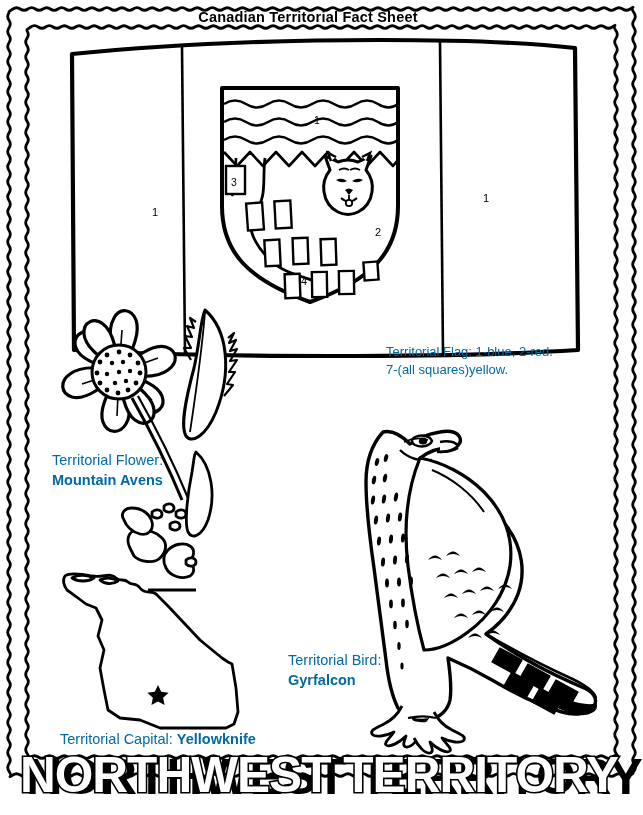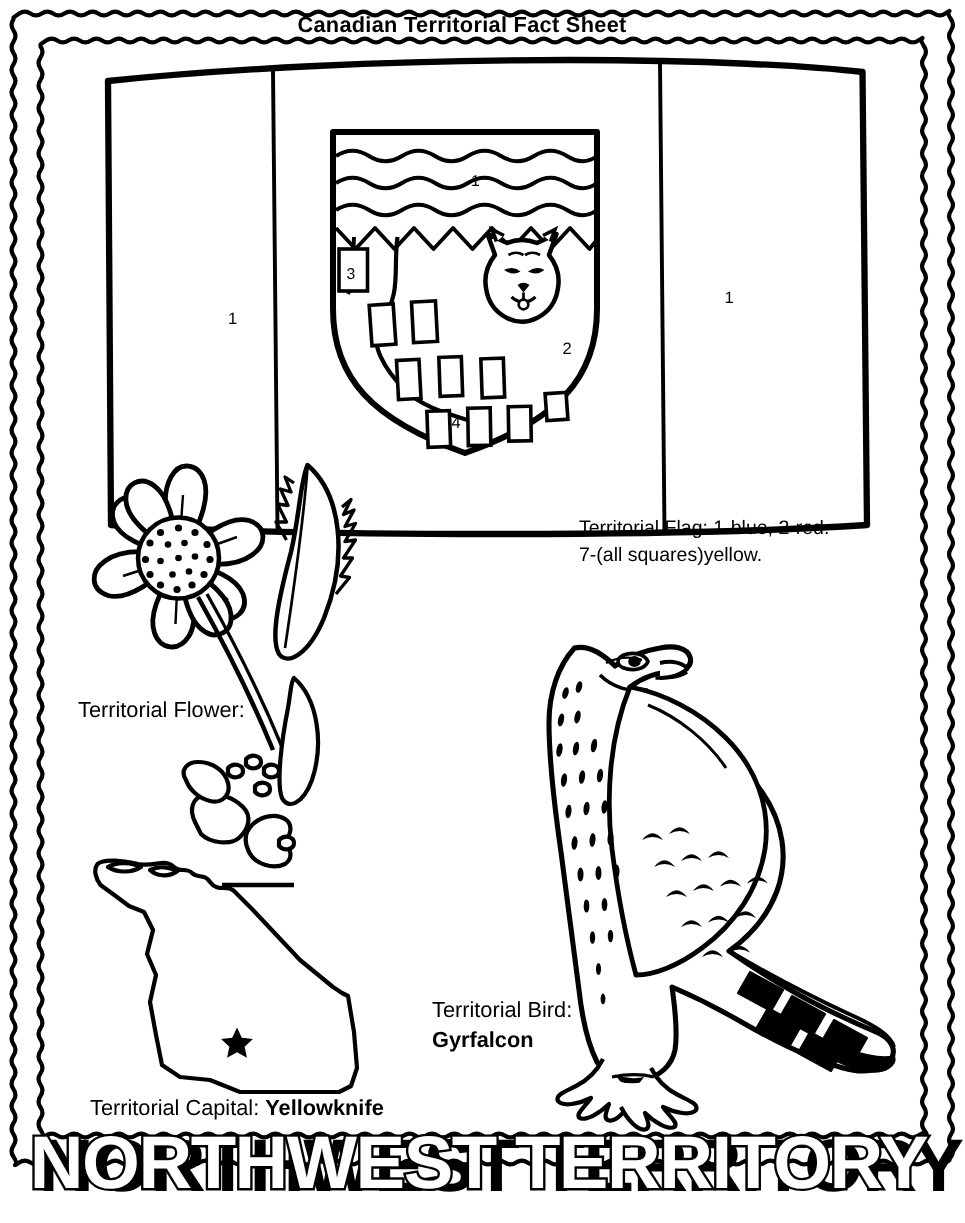--- a/index.html
+++ b/index.html
@@ -17,22 +17,22 @@
   }
 
   
   .border-svg{position:absolute;left:0;top:0;width:643px;height:815px;z-index:5;}
 
   
   .art{position:absolute;left:0;top:0;width:643px;height:815px;z-index:10;}
 
   
   .lbl{position:absolute;z-index:30;font-family:"Liberation Sans",sans-serif;
-       color:#000000;white-space:nowrap;}
-  .lbl .k{font-weight:400;margin-top:14px;}
+       color:#0369a1;white-space:nowrap;}
+  .lbl .k{font-weight:400;}
   .lbl .v{font-weight:700;}
 
   .flag-legend{left:386px;top:343px;font-size:13px;line-height:17.5px;}
   .flag-legend div{white-space:nowrap;}
 
   .flower-label{left:52px;top:450px;font-size:14.5px;line-height:20px;}
   .bird-label{left:288px;top:650px;font-size:14.5px;line-height:20px;}
   .capital-label{left:60px;top:731px;font-size:14.5px;}
 
   
@@ -317,20 +317,21 @@
     </g>
   </svg>
 
   <div class="lbl flag-legend">
     <div>Territorial Flag: 1-blue, 2-red.</div>
     <div>7-(all squares)yellow.</div>
   </div>
 
   <div class="lbl flower-label">
     <div class="k">Territorial Flower:</div>
+    <div class="v">Mountain Avens</div>
   </div>
 
   <div class="lbl capital-label">
     <span class="k">Territorial Capital:</span>
     <span class="v">Yellowknife</span>
   </div>
 
   <div class="lbl bird-label">
     <div class="k">Territorial Bird:</div>
     <div class="v">Gyrfalcon</div>

